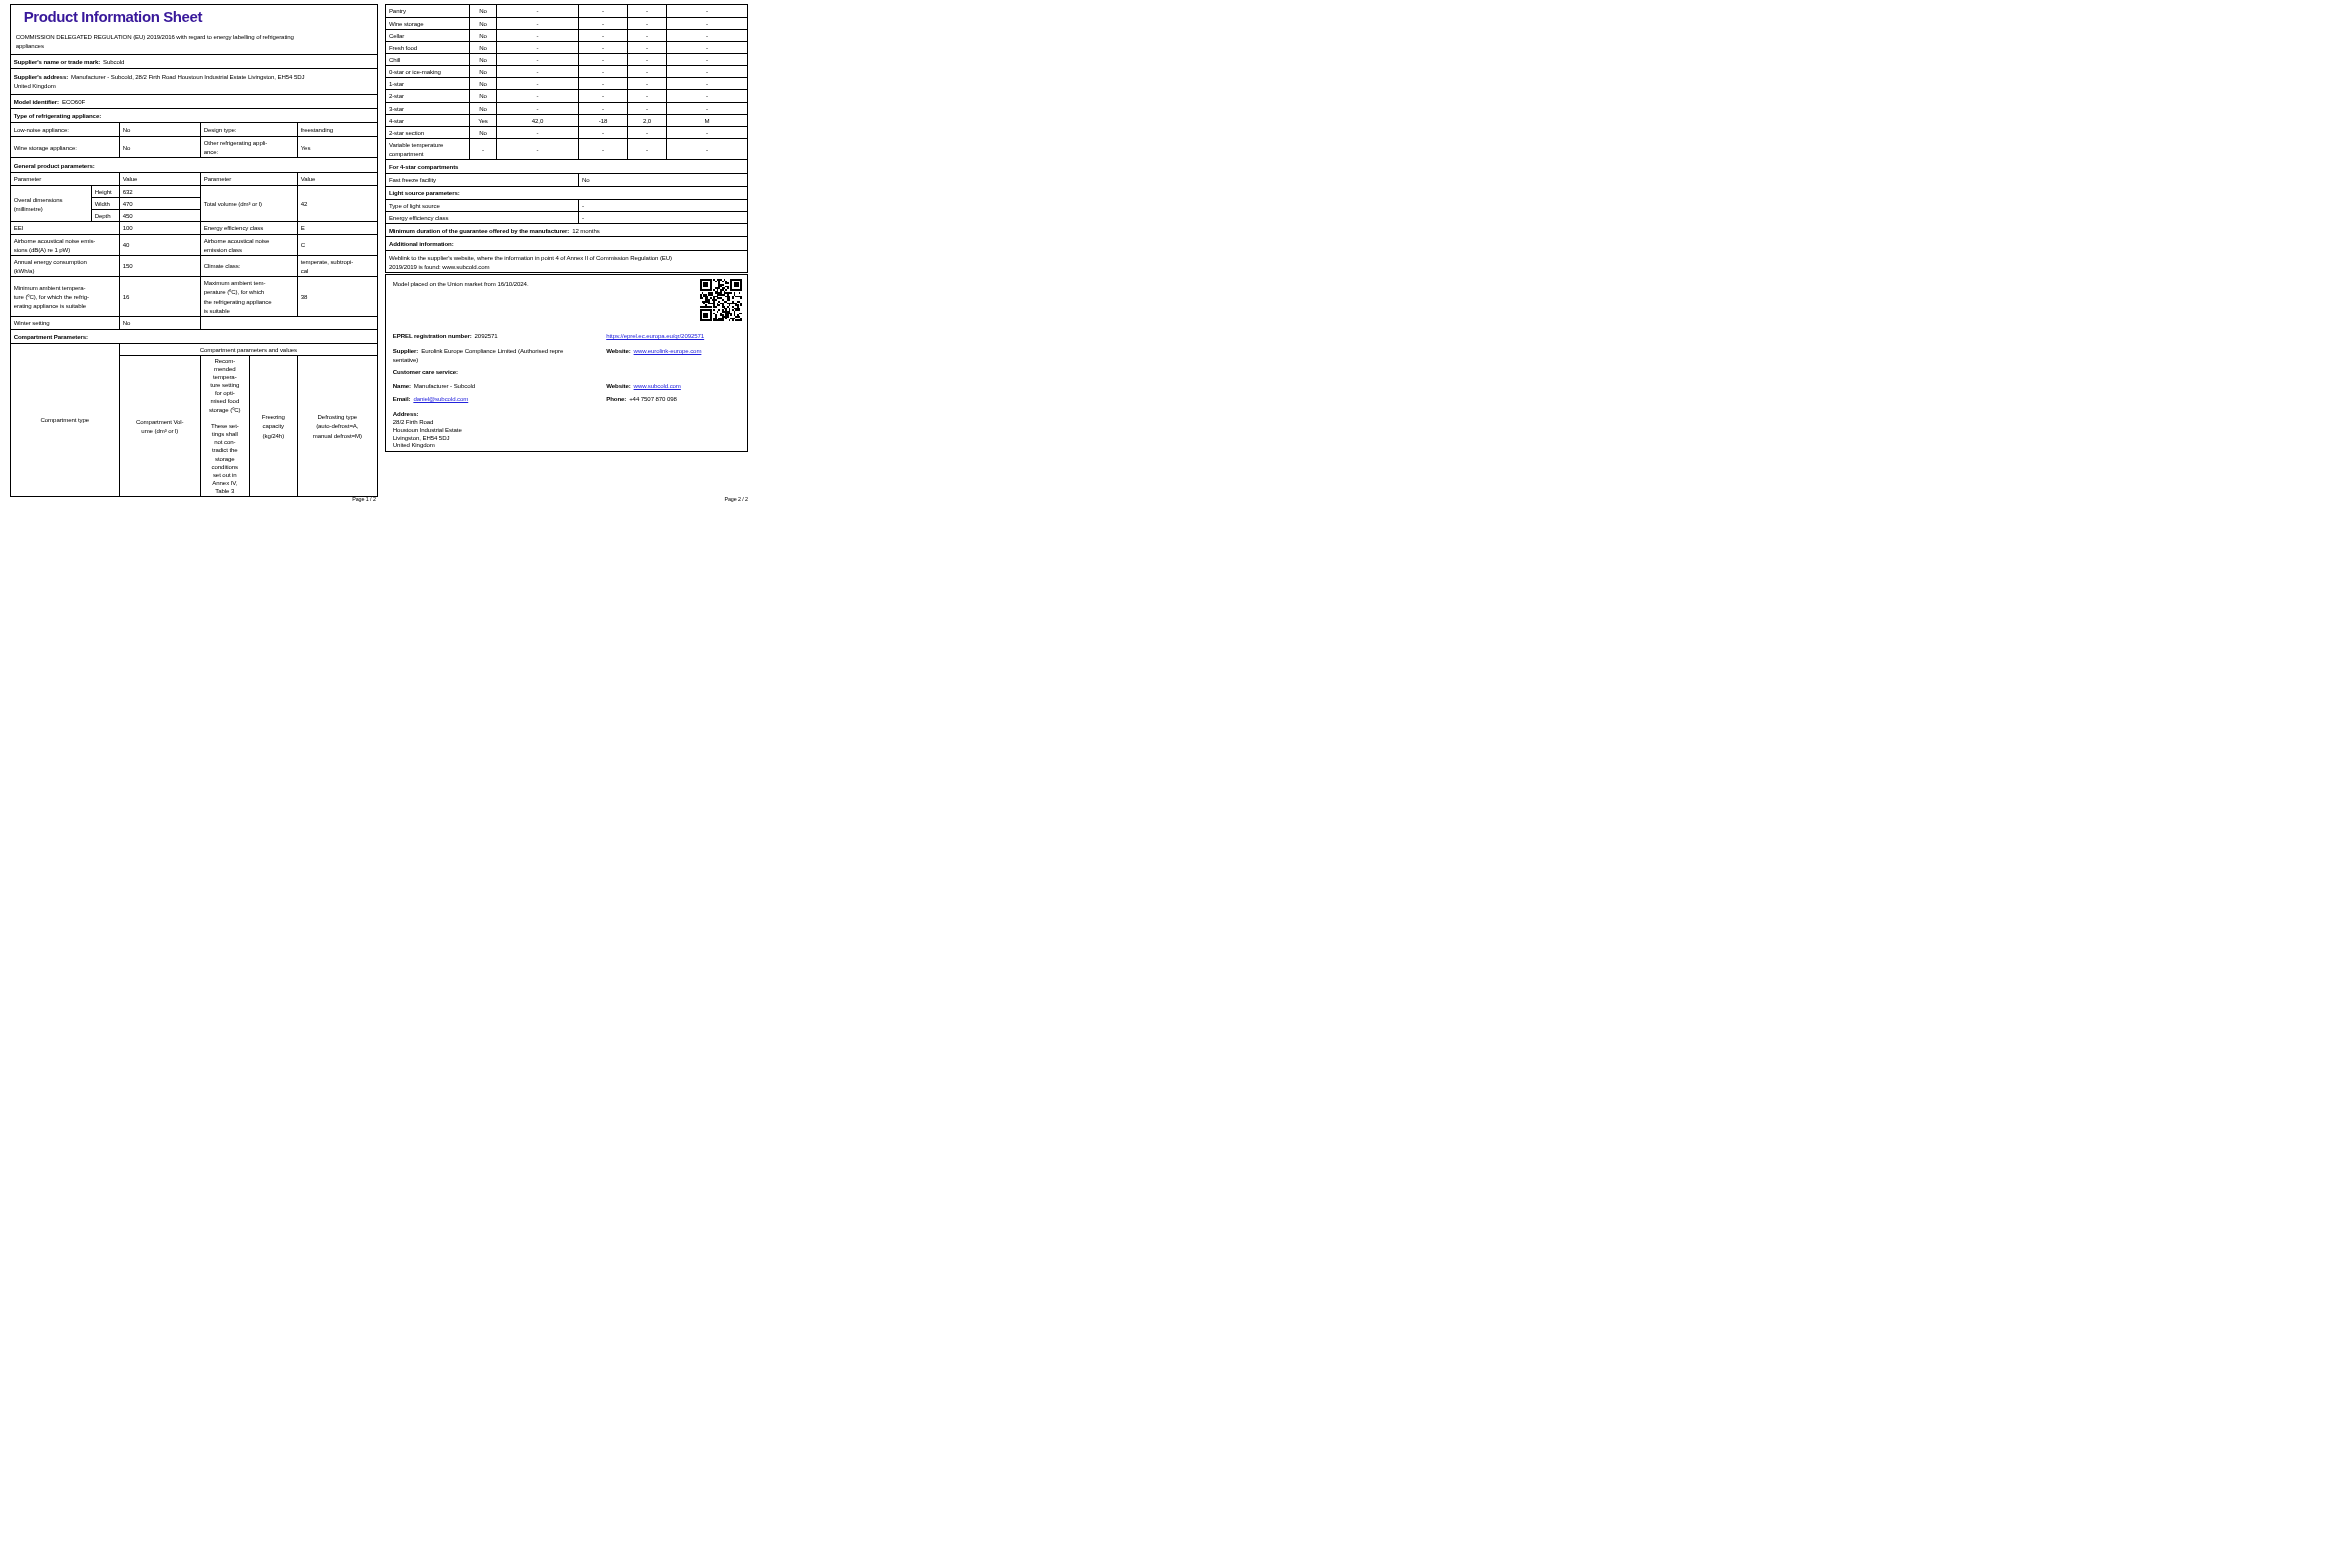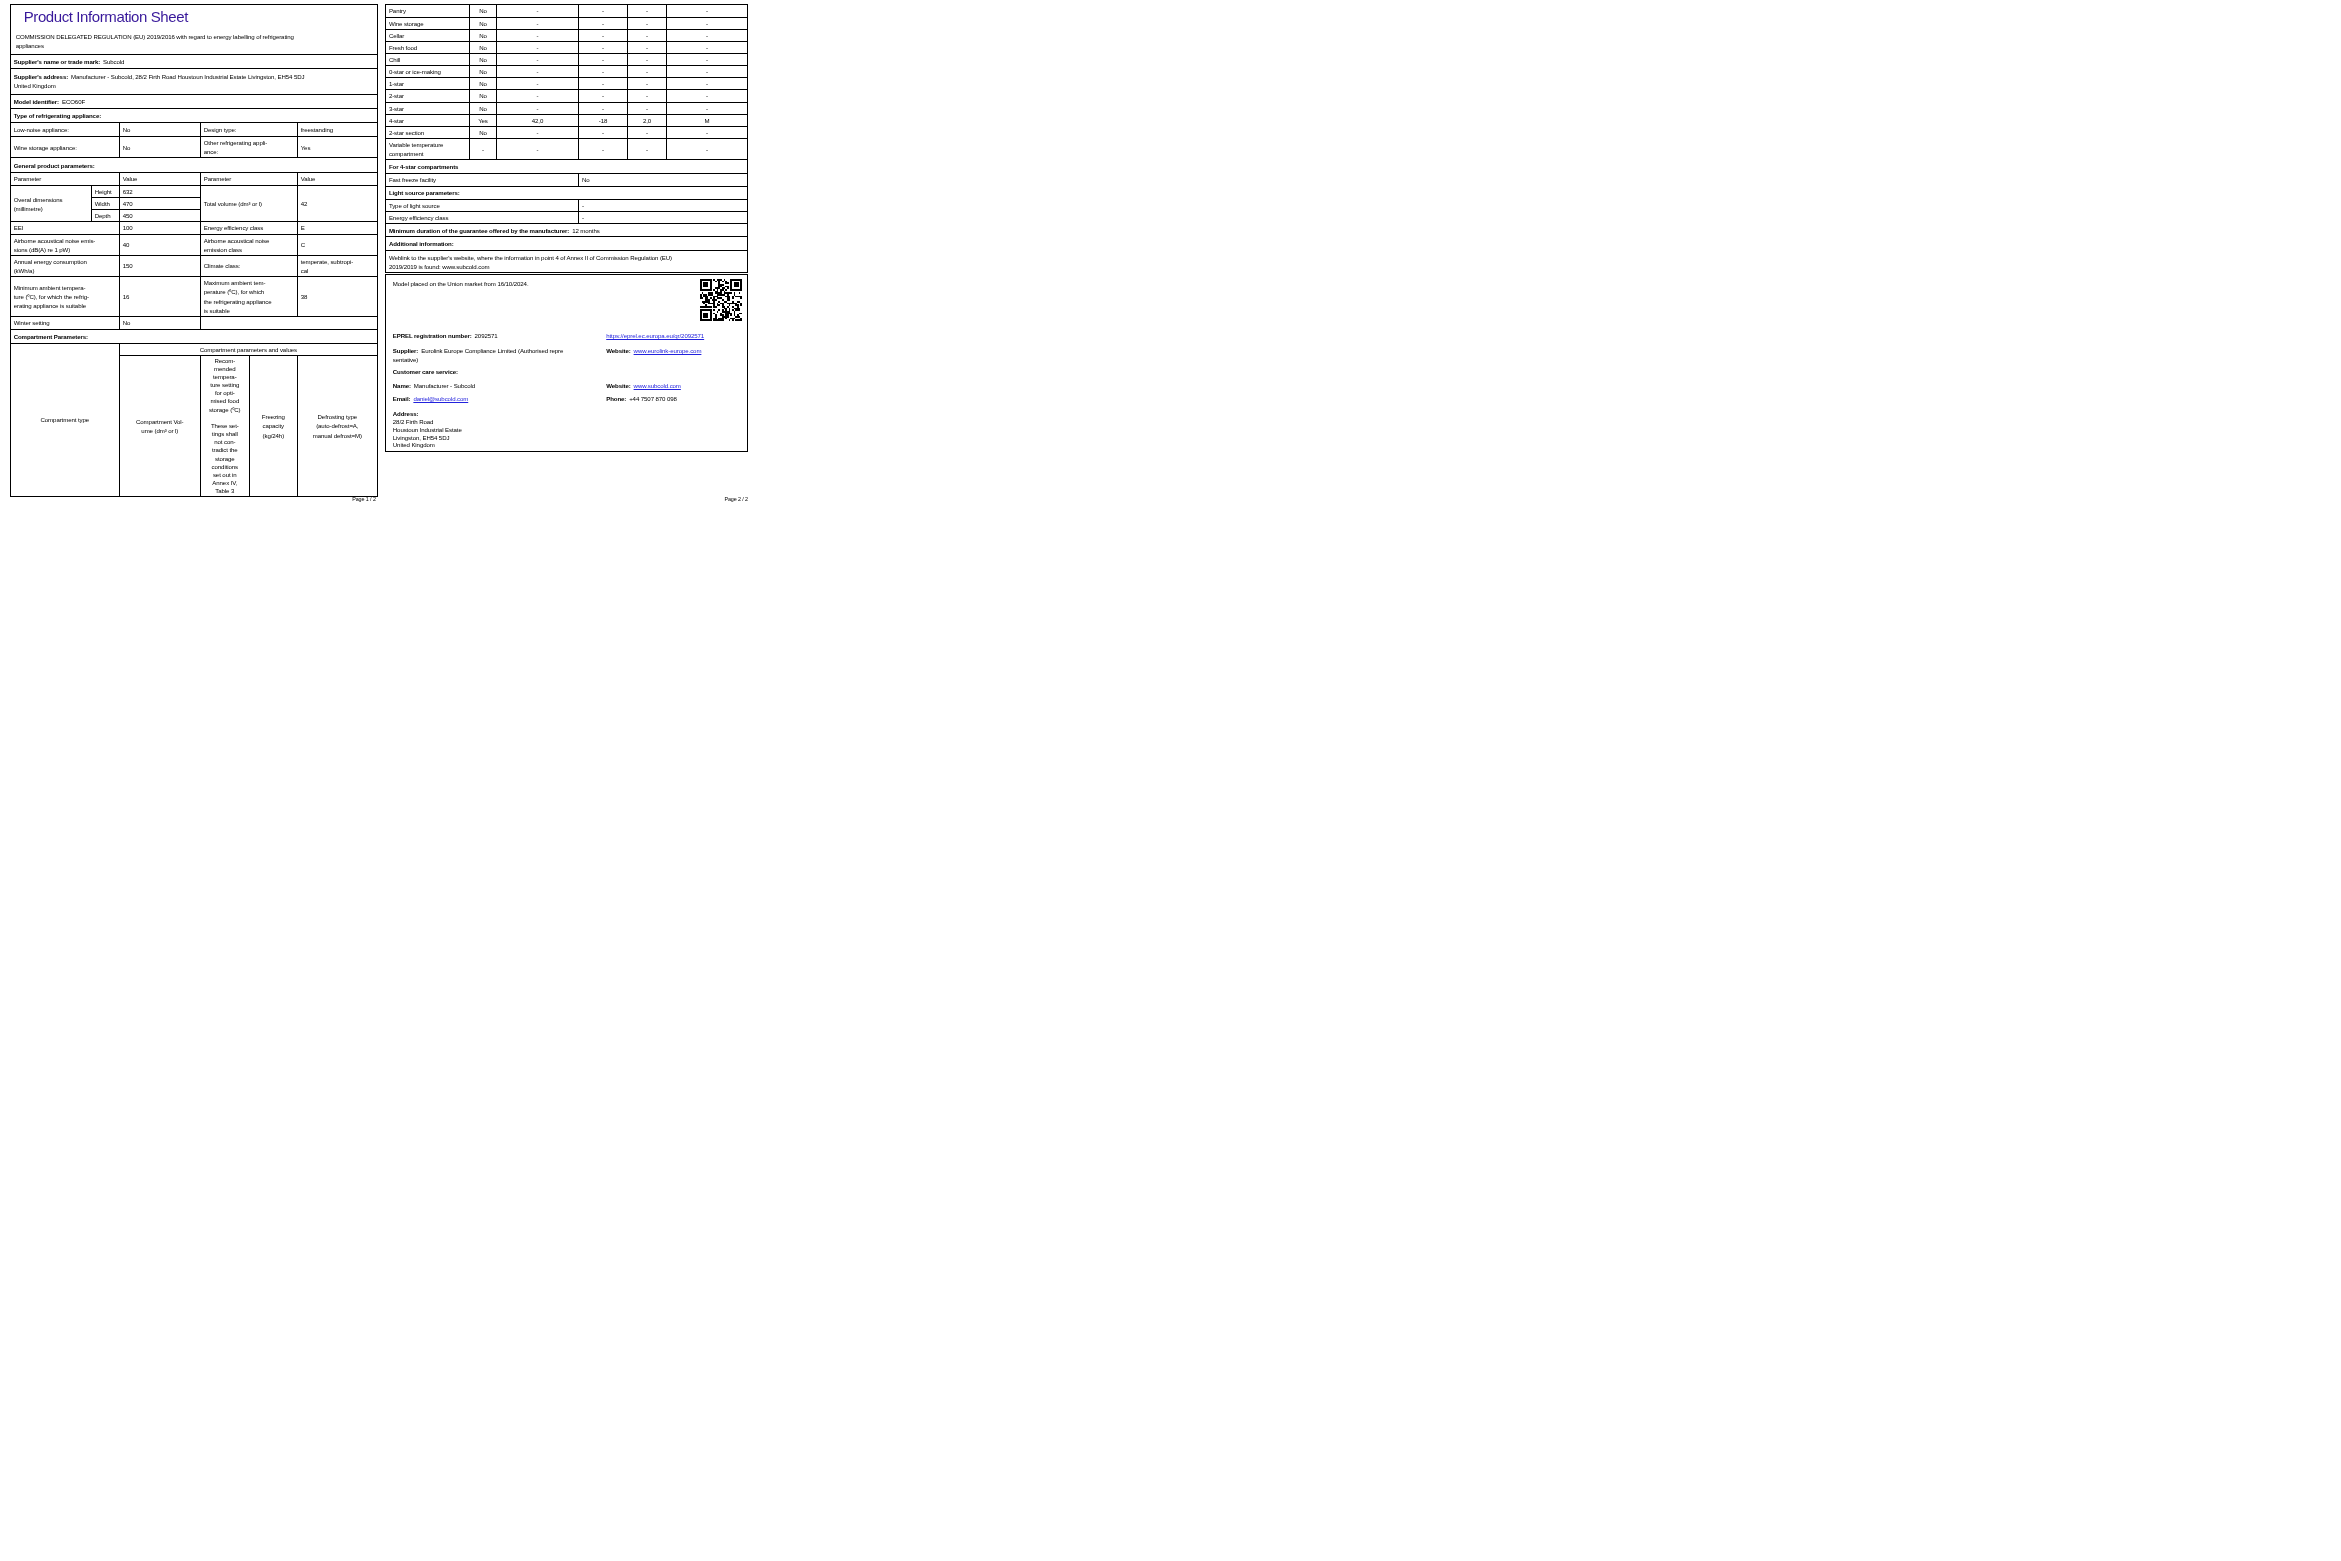--- a/index.html
+++ b/index.html
@@ -11,21 +11,21 @@
   table.tbl{border-collapse:collapse;table-layout:fixed;position:absolute;
     border-style:solid;border-color:#000;border-width:1px 0.5px 1px 0.5px;}
   .tbl td{border:0.5px solid #000;padding:1px 2.9px;vertical-align:middle;overflow:hidden;}
   .b{font-weight:bold;}
   .lbl{font-weight:bold;margin-right:2.9px;}
   .pre{white-space:pre-line;}
   .ctr{text-align:center;}
   .rb2 > td{border-bottom-width:1px;}
   .b2{border-bottom-width:1px !important;}
   .title-cell{padding:2.9px 4.9px 3.9px 4.9px !important;vertical-align:top !important;}
-  .doc-title{font-size:15px;font-weight:normal;color:#38189A;letter-spacing:-0.4px;line-height:1.2;margin:0 0 5.4px 0;padding-left:8px;}
+  .doc-title{font-size:15px;font-weight:bold;color:#38189A;letter-spacing:-0.4px;line-height:1.2;margin:0 0 5.4px 0;padding-left:8px;}
   .tight{line-height:1.34;}
   .link{color:#2222DD;text-decoration:underline;}
   .pagefoot{position:absolute;font-size:5.4px;text-align:right;}
   #info-box{position:absolute;left:385px;top:274px;width:363px;height:178px;
     border:1px solid #000;box-sizing:border-box;padding:3.9px 6.8px;overflow:hidden;}
   .row2{display:flex;align-items:flex-start;}
   .colL{flex:1 1 auto;padding-right:4.9px;}
   .colR{flex:0 0 134px;}
   #qr-svg{position:absolute;top:3.9px;right:4.9px;width:42px;height:42px;shape-rendering:crispEdges;}
   .addr{line-height:1.28;}

